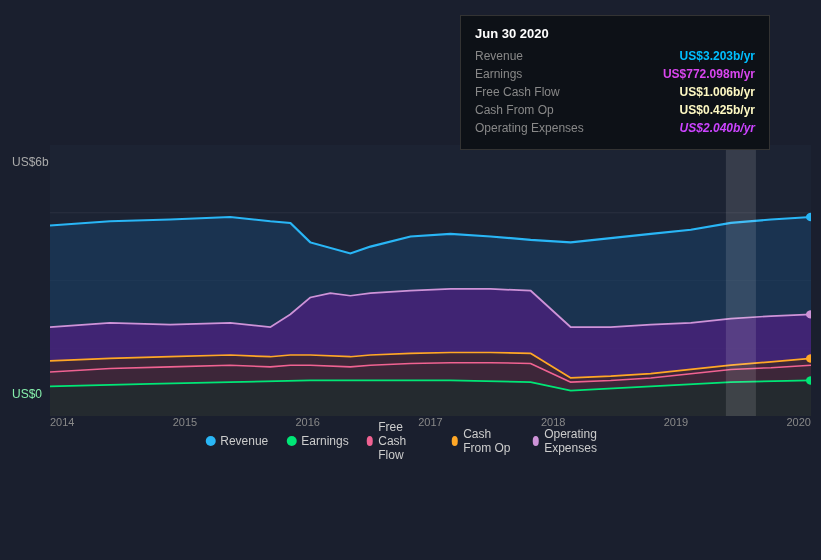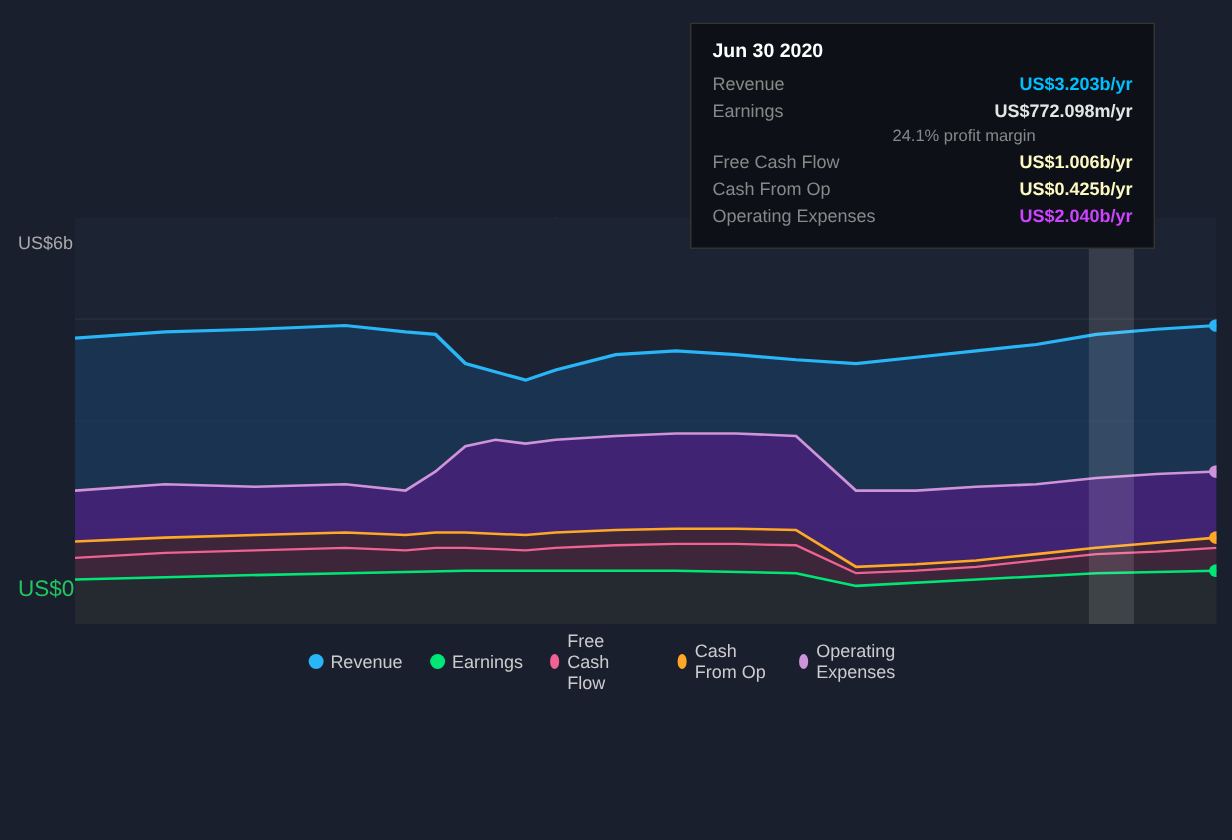--- a/index.html
+++ b/index.html
@@ -57,39 +57,39 @@
 
     .tooltip-sub {
       color: #888;
       font-size: 11px;
       margin-top: 1px;
       margin-bottom: 4px;
       padding-left: 120px;
     }
 
     .color-blue { color: #00bfff; }
-    .color-green { color: #e5e5e5; }
+    .color-green { color: #d946ef; }
     .color-orange { color: #fef9c3; }
-    .color-purple { color: #cc44ff; }
+    .color-purple { color: #cc44ff; font-style: italic; }
 
     
     .y-axis-label {
       position: absolute;
       left: 12px;
       top: 155px;
       font-size: 12px;
       color: #aaa;
     }
 
     .y-axis-bottom {
       position: absolute;
       left: 12px;
       bottom: 75px;
-      font-size: 15px;
-      color: #22c55e;
+      font-size: 12px;
+      color: #86efac;
     }
 
     
     .chart-svg-wrapper {
       position: absolute;
       left: 50px;
       top: 145px;
       right: 10px;
       bottom: 60px;
     }
@@ -155,21 +155,20 @@
         <span>US$3.203b</span><span>/yr</span>
       </span>
     </div>
 
     <div class="tooltip-row">
       <span class="tooltip-label">Earnings</span>
       <span class="tooltip-value color-green">
         <span>US$772.098m</span><span>/yr</span>
       </span>
     </div>
-    <div class="tooltip-sub">24.1% profit margin</div>
 
     <div class="tooltip-row">
       <span class="tooltip-label">Free Cash Flow</span>
       <span class="tooltip-value color-orange">
         <span>US$1.006b</span><span>/yr</span>
       </span>
     </div>
 
     <div class="tooltip-row">
       <span class="tooltip-label">Cash From Op</span>
@@ -412,20 +411,29 @@
 
       <line x1="690" y1="0" x2="690" y2="320" stroke="rgba(255,255,255,0.12)" stroke-width="30"></line>
 
       <circle cx="760" cy="85" r="5" fill="#29b6f6"></circle>
       <circle cx="760" cy="200" r="5" fill="#ce93d8"></circle>
       <circle cx="760" cy="252" r="5" fill="#ffa726"></circle>
       <circle cx="760" cy="278" r="5" fill="#00e676"></circle>
     </svg>
   </div>
 
+  <div class="x-axis">
+    <span>2014</span>
+    <span>2015</span>
+    <span>2016</span>
+    <span>2017</span>
+    <span>2018</span>
+    <span>2019</span>
+    <span>2020</span>
+  </div>
 
   <div class="legend">
     <div class="legend-item">
       <div class="legend-dot" style="background:#29b6f6;"></div>
       <span>Revenue</span>
     </div>
     <div class="legend-item">
       <div class="legend-dot" style="background:#00e676;"></div>
       <span>Earnings</span>
     </div>

